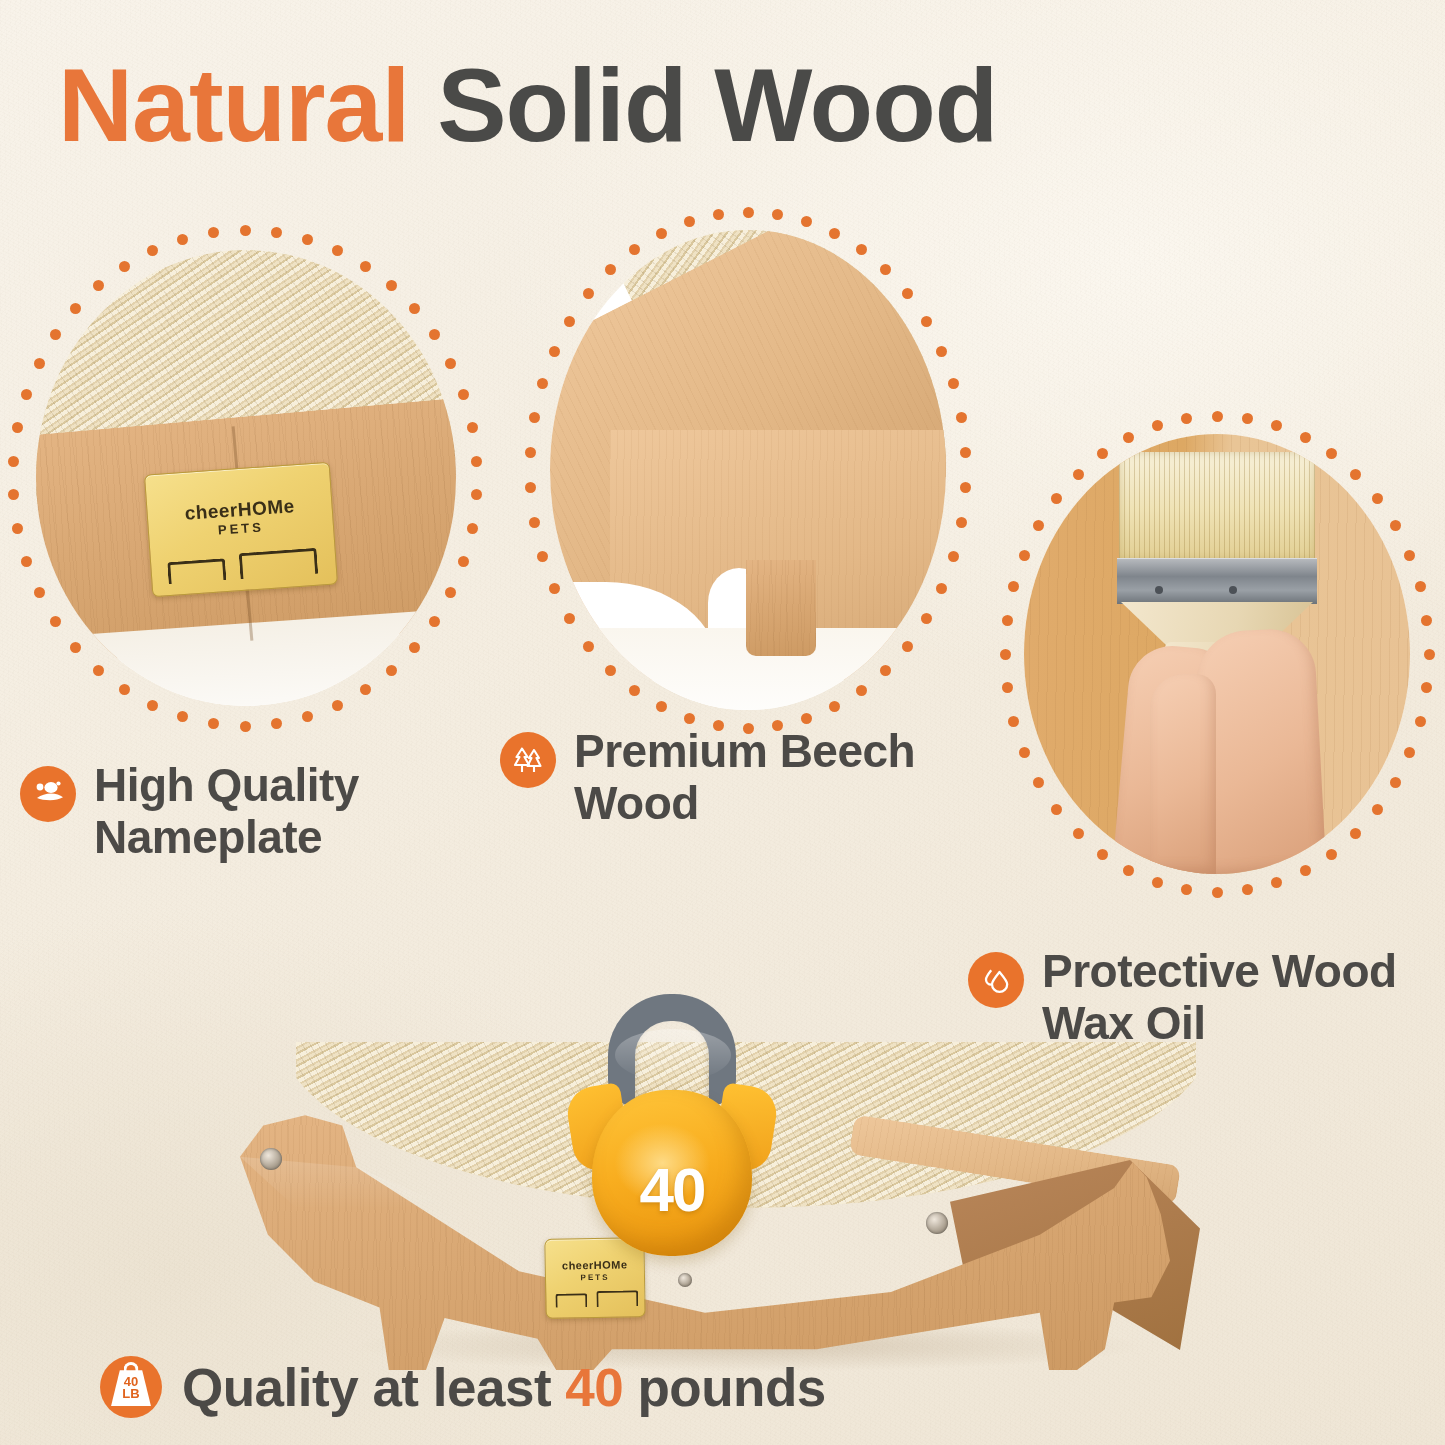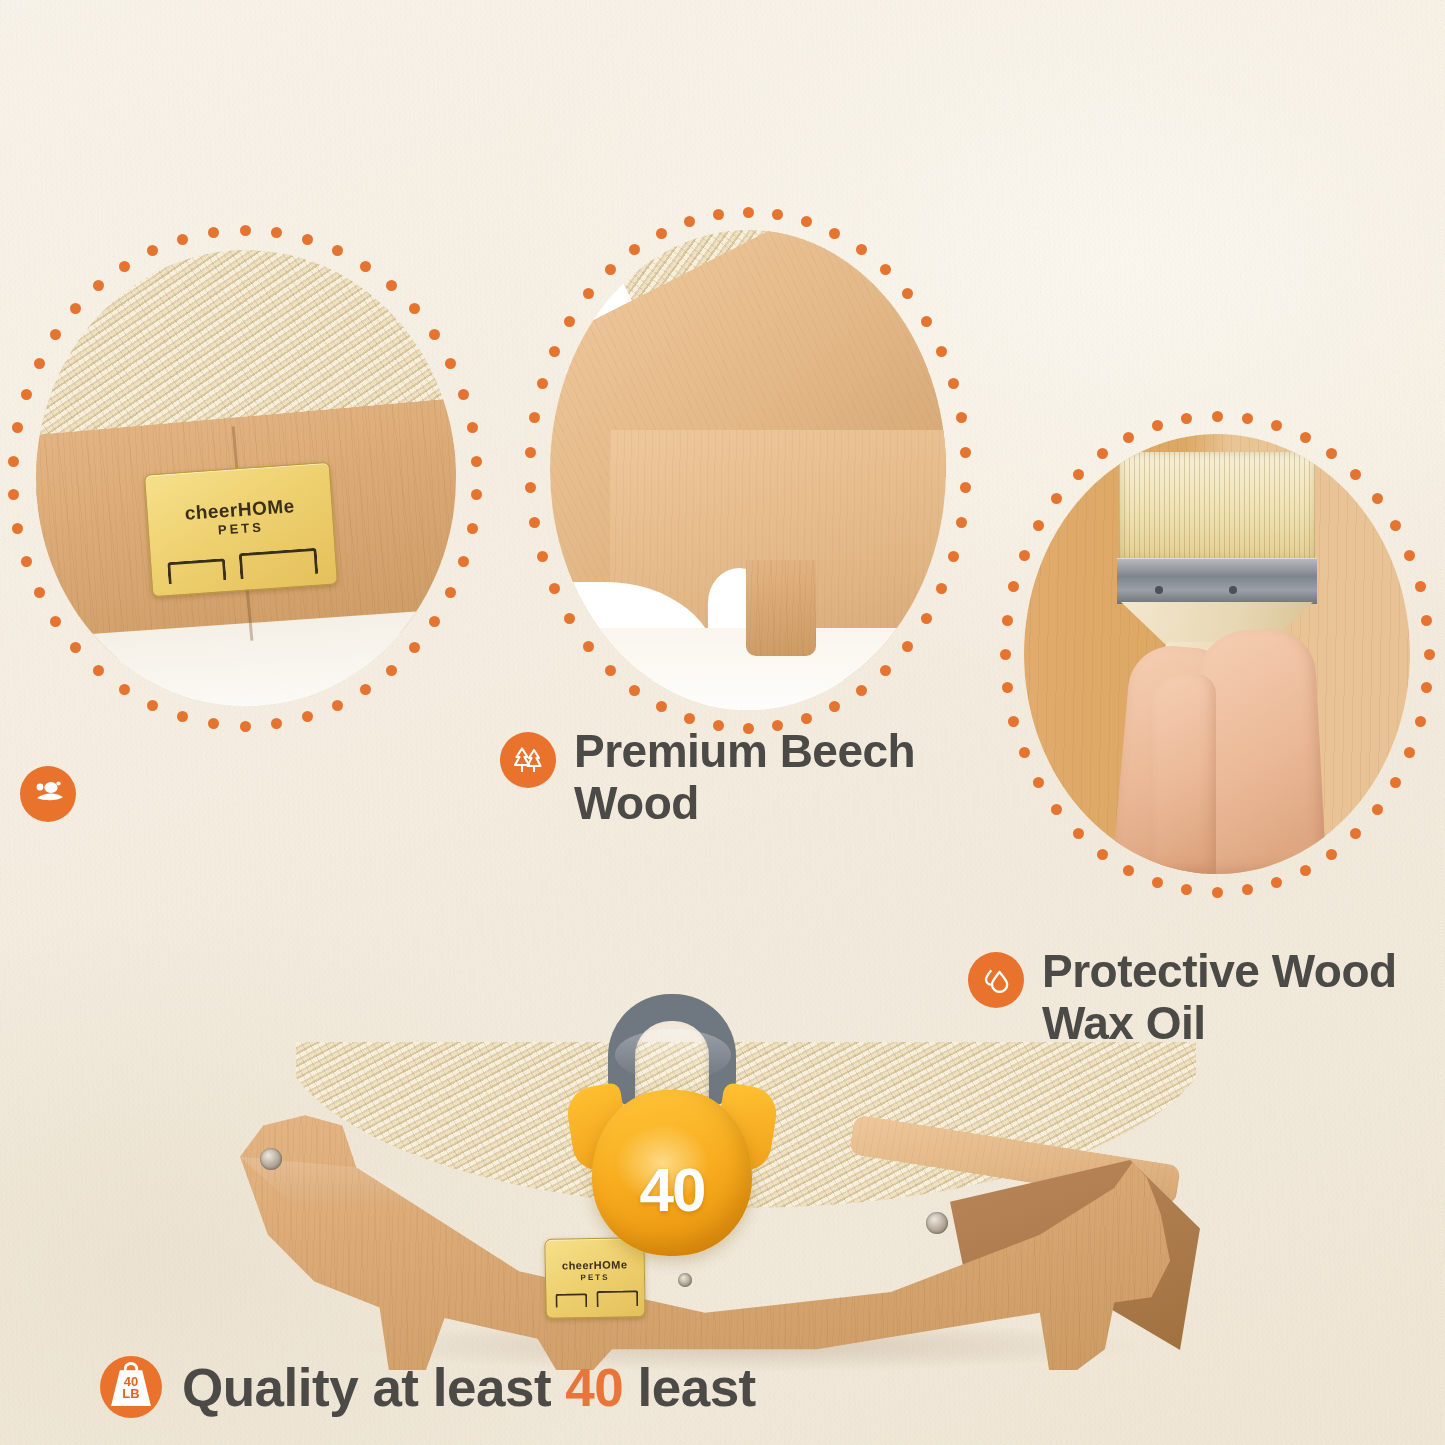--- a/index.html
+++ b/index.html
@@ -296,20 +296,24 @@
     background: linear-gradient(150deg, #f6cfb4 0%, #eab896 55%, #d99f79 100%);
     box-shadow: inset -4px -6px 12px rgba(160,100,70,.28);
   }
 </style>
 </head>
 <body>
 
 <div id="canvas">
   <div id="grain"></div>
 
+  <div id="title">
+    <span class="accent">Natural</span>
+    <span class="dark">Solid Wood</span>
+  </div>
 
   <div class="shot" id="shot1" style="left:10px; top:228px; width:470px; height:500px;">
     <div class="photo" style="left:26px; top:22px; width:420px; height:456px;">
 
       <div class="sisal" style="position:absolute; left:-40px; top:-70px; width:520px; height:300px; transform:rotate(-6deg);"></div>
 
       <div class="beech" style="position:absolute; left:-60px; top:166px; width:560px; height:230px; transform:rotate(-5deg); border-radius:14px 14px 0 0;"></div>
 
       <div style="position:absolute; left:-40px; top:372px; width:540px; height:130px; background:linear-gradient(#f5f0e6,#ffffff); transform:rotate(-4deg);"></div>
 
@@ -505,20 +509,24 @@
 
   <div class="feature" style="left:20px; top:760px; width:440px;">
     <div class="fic">
       <svg width="34" height="34" viewBox="0 0 34 34" aria-hidden="true">
         <circle cx="9" cy="10" r="3.4" fill="#fff"></circle>
         <ellipse cx="20" cy="10.5" rx="6.6" ry="5.4" fill="#fff"></ellipse>
         <path d="M6 21c4-3 9-4.5 14-4.5s9 1.4 12 3.8c-3.6 1.9-8 2.9-13 2.9S9.4 22.5 6 21z" fill="#fff"></path>
         <circle cx="27.5" cy="6.5" r="2.1" fill="#fff"></circle>
       </svg>
     </div>
+    <div class="ftext">
+      <div>High Quality</div>
+      <div>Nameplate</div>
+    </div>
   </div>
 
   <div class="feature" style="left:968px; top:946px; width:470px;">
     <div class="fic">
       <svg width="34" height="34" viewBox="0 0 34 34" aria-hidden="true" fill="none" stroke="#fff" stroke-width="2.3" stroke-linejoin="round">
         <path d="M12.2 7.2 C9 11.2 7 13.8 7 16.4 a5.4 5.4 0 0 0 5.3 5.3"></path>
         <path d="M20.5 9 C15.6 15 13 18 13 21.2 a7.6 7.6 0 1 0 15.2 0 C28.2 18 25.5 15 20.5 9 Z"></path>
       </svg>
     </div>
     <div class="ftext">
@@ -593,16 +601,16 @@
   <div id="caption">
     <div class="badge">
       <div class="wgt-handle"></div>
       <div class="wgt">
         <span>40</span>
         <span>LB</span>
       </div>
     </div>
     <div class="capline"><span>Quality at least</span>
       <span class="num">40</span>
-      <span>least</span>
+      <span>pounds</span>
     </div>
   </div>
 </div>
 
 </body></html>

